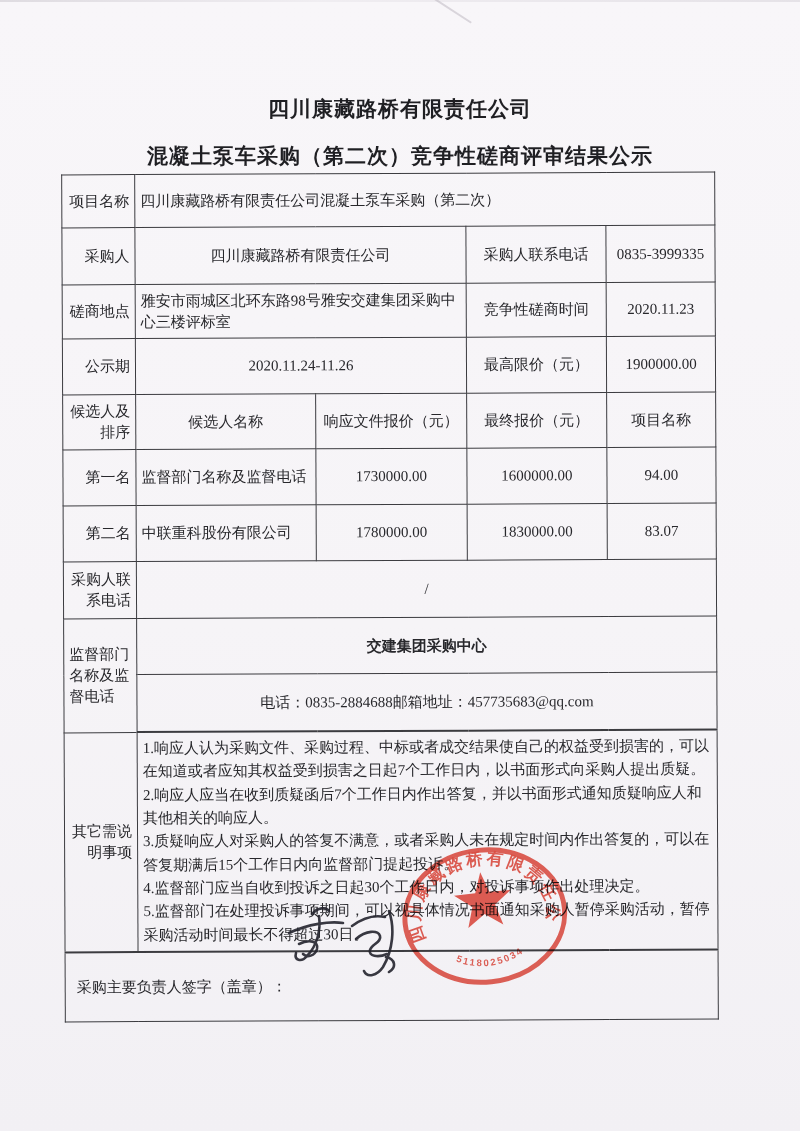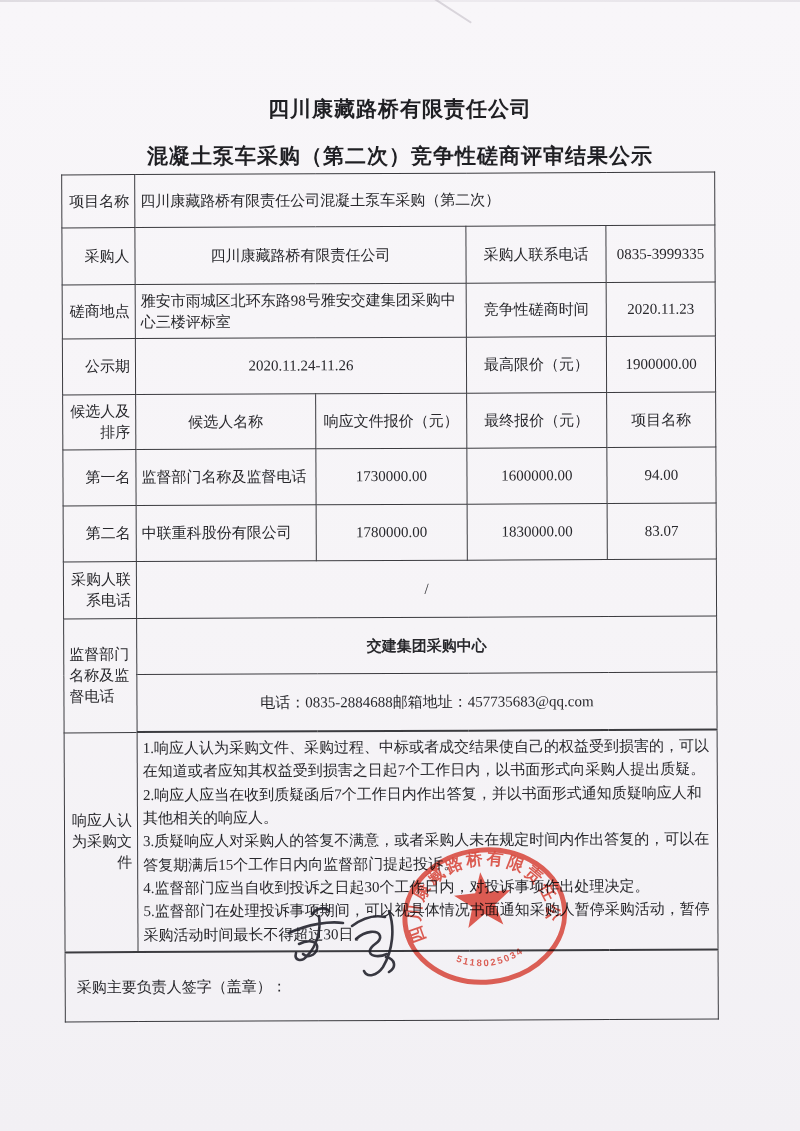--- a/index.html
+++ b/index.html
@@ -122,21 +122,21 @@
         <td class="c" colspan="4">/</td>
       </tr>
       <tr class="r9a">
         <td class="lbl-center" rowspan="2">监督部门名称及监督电话</td>
         <td class="c" colspan="4" style="font-family:'Liberation Sans','DejaVu Sans',sans-serif;font-weight:bold;">交建集团采购中心</td>
       </tr>
       <tr class="r9b">
         <td class="c" colspan="4">电话：0835-2884688邮箱地址：457735683@qq.com</td>
       </tr>
       <tr class="r10">
-        <td class="lbl">响应人认为采购文件</td>
+        <td class="lbl">其它需说明事项</td>
         <td class="l complaint-cell" colspan="4">
           <div class="complaint-text">1.响应人认为采购文件、采购过程、中标或者成交结果使自己的权益受到损害的，可以在知道或者应知其权益受到损害之日起7个工作日内，以书面形式向采购人提出质疑。</div>
           <div class="complaint-text">2.响应人应当在收到质疑函后7个工作日内作出答复，并以书面形式通知质疑响应人和其他相关的响应人。</div>
           <div class="complaint-text">3.质疑响应人对采购人的答复不满意，或者采购人未在规定时间内作出答复的，可以在答复期满后15个工作日内向监督部门提起投诉。</div>
           <div class="complaint-text">4.监督部门应当自收到投诉之日起30个工作日内，对投诉事项作出处理决定。</div>
           <div class="complaint-text">5.监督部门在处理投诉事项期间，可以视具体情况书面通知采购人暂停采购活动，暂停采购活动时间最长不得超过30日。</div>
         </td>
       </tr>
       <tr class="r11">
         <td colspan="5">

